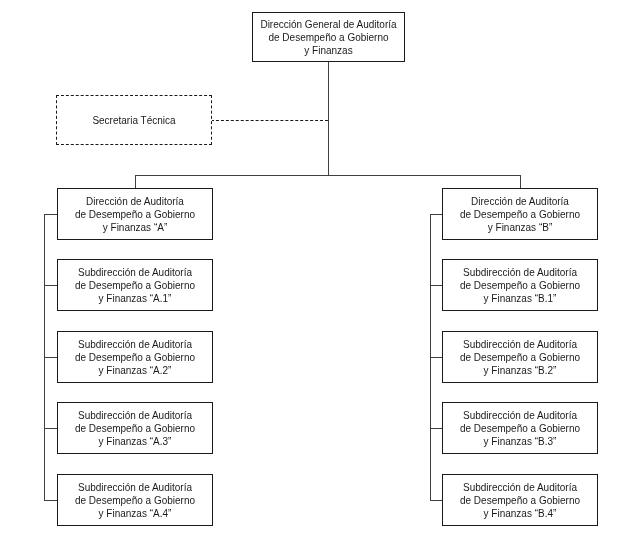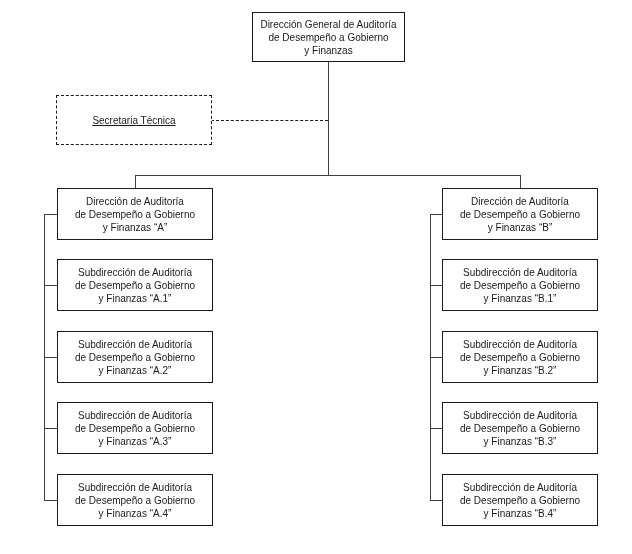--- a/index.html
+++ b/index.html
@@ -70,21 +70,21 @@
   <div class="line" style="left:430px; top:357px; width:12px; height:1px;"></div>
   <div class="line" style="left:430px; top:428px; width:12px; height:1px;"></div>
   <div class="line" style="left:430px; top:500px; width:12px; height:1px;"></div>
 
   <div class="box" style="left:252px; top:12px; width:153px; height:50px;">
     <span>Dirección General de Auditoría
 de Desempeño a Gobierno
 y Finanzas</span>
   </div>
 
-  <div class="box dashed" style="left:56px; top:95px; width:156px; height:50px;text-decoration:underline;">
+  <div class="box dashed" style="left:56px; top:95px; width:156px; height:50px;">
     <span>Secretaria Técnica</span>
   </div>
 
   <div class="box" style="left:57px; top:188px; width:156px; height:52px;">
     <span>Dirección de Auditoría
 de Desempeño a Gobierno
 y Finanzas “A”</span>
   </div>
   <div class="box" style="left:57px; top:259px; width:156px; height:52px;">
     <span>Subdirección de Auditoría

